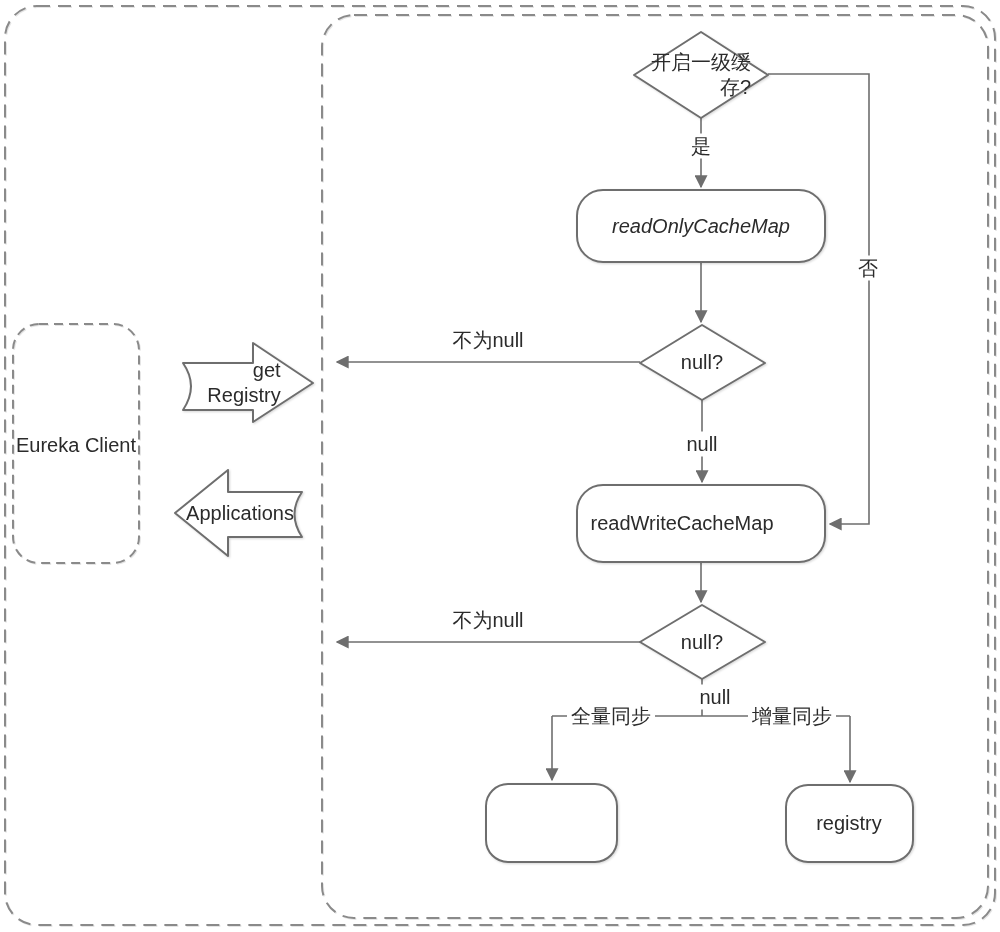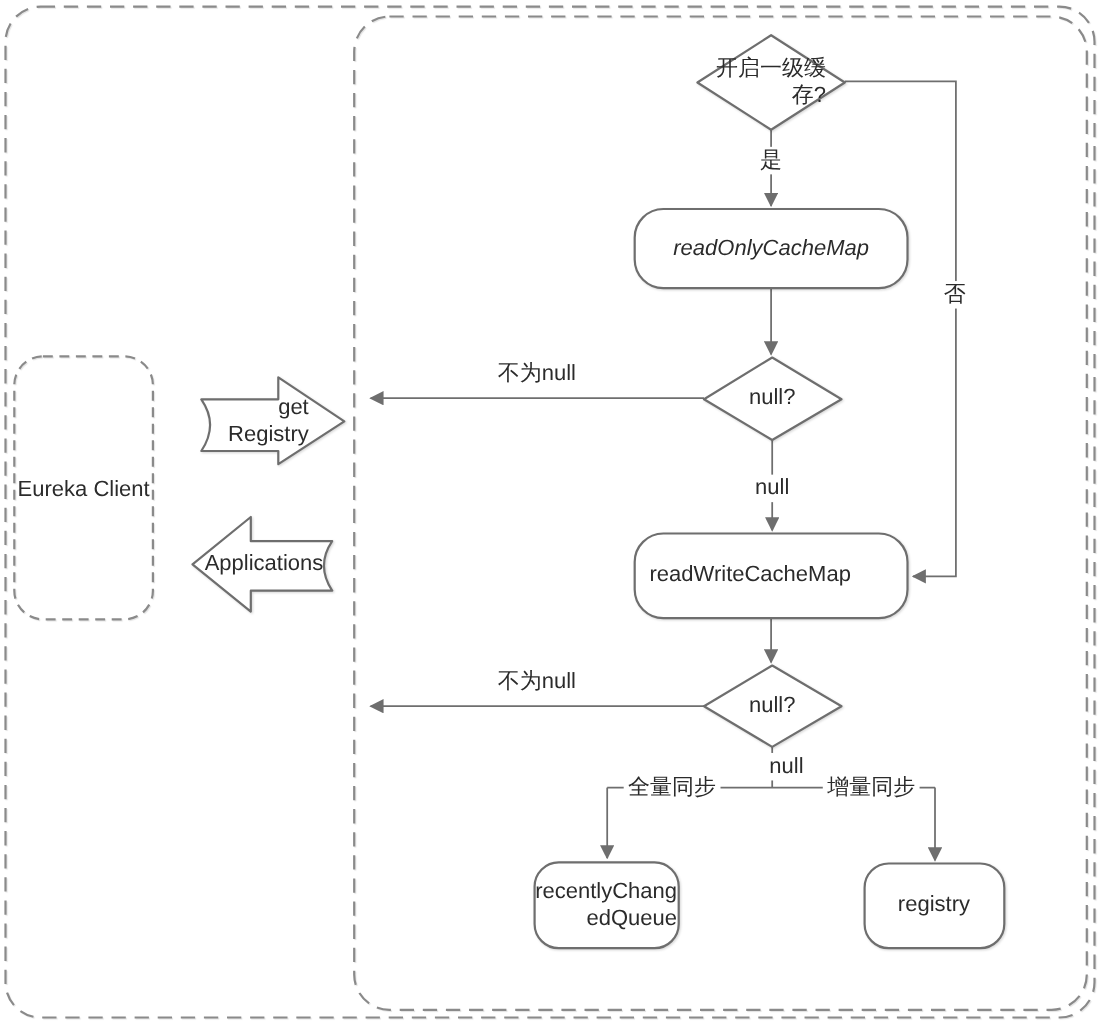--- a/index.html
+++ b/index.html
@@ -86,20 +86,16 @@
 
   <div class="lbl" style="left:682px;top:523px;">readWriteCacheMap</div>
 
   <div class="lbl bg" style="left:488px;top:620px;">不为null</div>
   <div class="lbl" style="left:702px;top:642px;">null?</div>
   <div class="lbl bg" style="left:715px;top:697px;">null</div>
 
   <div class="lbl bg" style="left:611px;top:716px;">全量同步</div>
   <div class="lbl bg" style="left:792px;top:716px;">增量同步</div>
 
-  <div class="lbl" style="left:551px;top:823px;">
-    <div>recentlyChang</div>
-    <div>edQueue</div>
-  </div>
 
   <div class="lbl" style="left:849px;top:823px;">registry</div>
 
 </div>
 
 </body></html>

